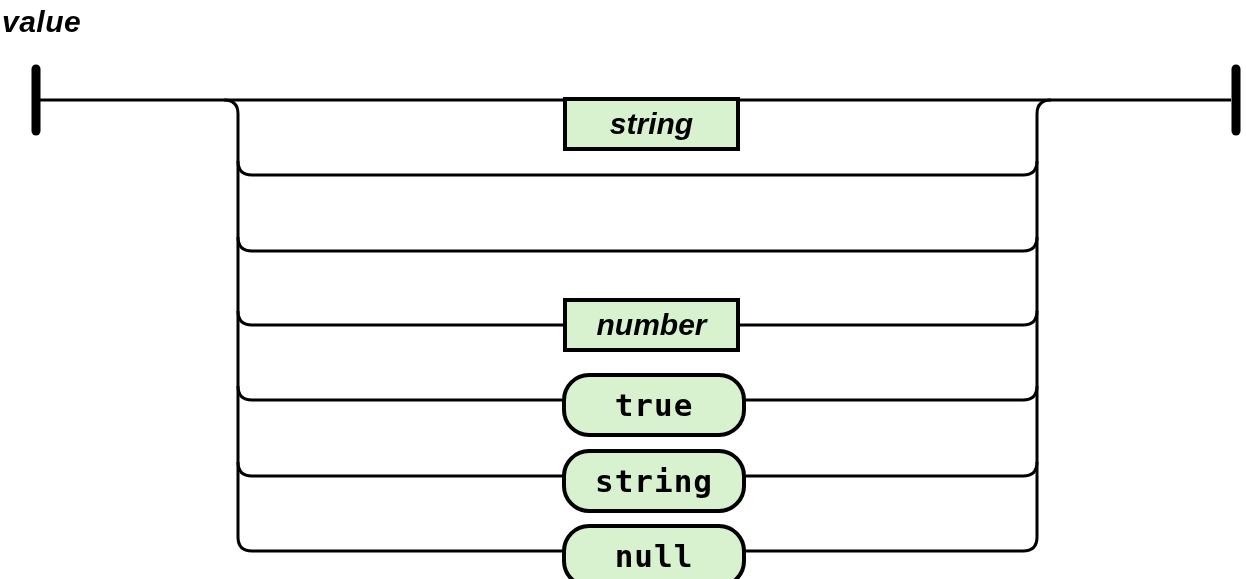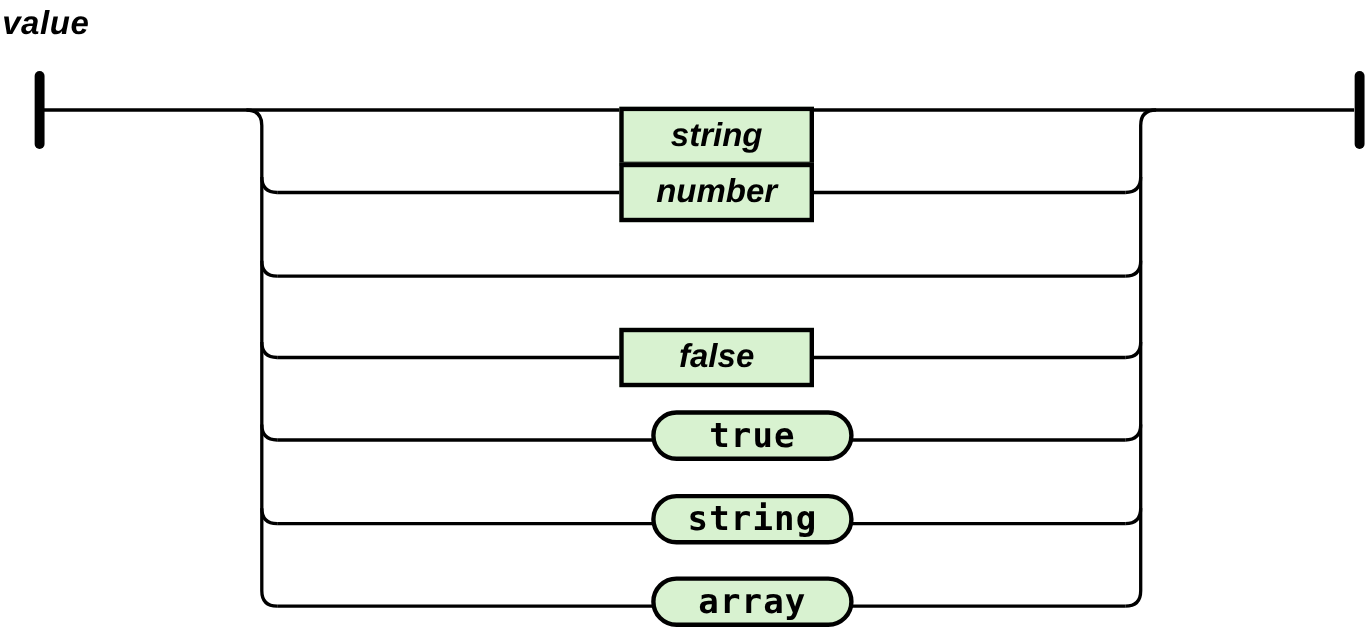--- a/index.html
+++ b/index.html
@@ -40,23 +40,23 @@
     color: var(--line);
     white-space: nowrap;
   }
   .nonterminal {
     left: 563px;
     width: 177px;
     height: 54px;
     font: italic bold 30px "Liberation Sans", sans-serif;
   }
   .terminal {
-    left: 592px;
+    left: 562px;
     width: 184px;
-    height: 46px;
+    height: 64px;
     border-radius: 27px;
     font: bold 31px "DejaVu Sans Mono", monospace;
     letter-spacing: 1px;
   }
   .y-string { top: 73px; margin-top: 24px; }
   .y-number { top: 148px; }
   .y-object { top: 224px; }
   .y-array  { top: 298px; }
   .y-true   { top: 373px; }
   .y-false  { top: 449px; }
@@ -97,34 +97,31 @@
     <path d="M1023 251 Q1037 251 1037 237"></path>
     <path d="M1023 325 Q1037 325 1037 311"></path>
     <path d="M1023 400 Q1037 400 1037 386"></path>
     <path d="M1023 476 Q1037 476 1037 462"></path>
   </svg>
 
   <div class="node nonterminal y-string">
     <span>string</span>
   </div>
 
-  <div class="node nonterminal y-number">
-    <span>number</span>
-  </div>
 
 
   <div class="node nonterminal y-array">
-    <span>false</span>
+    <span>number</span>
   </div>
 
   <div class="node terminal y-true">
     <span>true</span>
   </div>
 
   <div class="node terminal y-false">
     <span>string</span>
   </div>
 
   <div class="node terminal y-null">
-    <span>array</span>
+    <span>null</span>
   </div>
 
 </div>
 
 </body></html>

